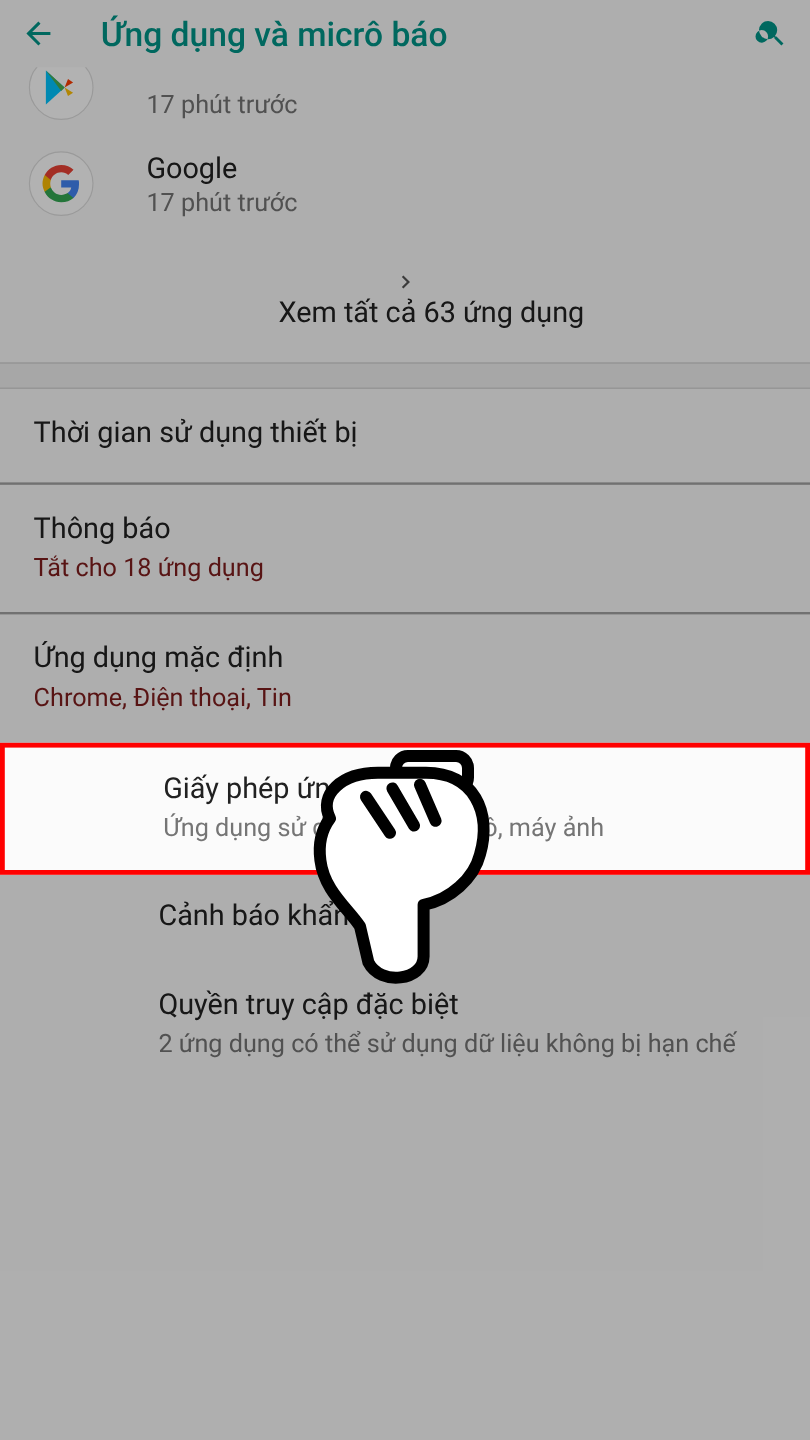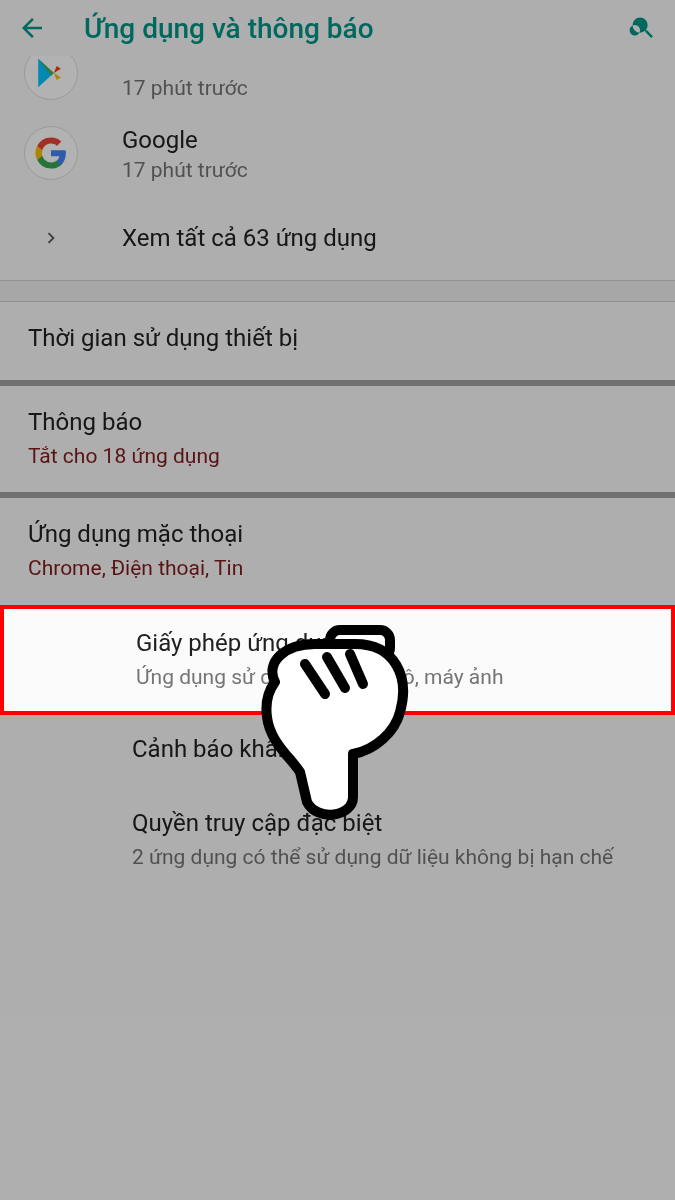--- a/index.html
+++ b/index.html
@@ -11,27 +11,27 @@
   .header { height: 56px; display: flex; align-items: center; padding: 0 8px; background: #fafafa; }
   .header .back { width: 48px; height: 48px; display: flex; align-items: center; justify-content: center; border-radius: 50%; }
   .header .title { flex: 1; padding-left: 28px; color: #009688; font-size: 28px; font-weight: 500; }
   .header .search { width: 48px; height: 48px; display: flex; align-items: center; justify-content: center; }
   .app-row { display: flex; align-items: flex-start; padding: 14px 24px; }
   .app-row .icon { width: 54px; height: 54px; border-radius: 50%; background: #fff; border: 1px solid #ddd; display: flex; align-items: center; justify-content: center; flex-shrink: 0; }
   .app-row .text { padding-left: 44px; }
   .app-row .name { font-size: 24px; color: #212121; margin-bottom: 4px; }
   .app-row .sub  { font-size: 21px; color: #757575; }
 
-  .see-all { display: flex; align-items: center; padding: 28px 24px; }
+  .see-all { display: flex; align-items: center; padding: 28px 24px; flex-direction: column; }
   .see-all .chev { width: 54px; display: flex; justify-content: center; }
   .see-all .lbl  { padding-left: 44px; font-size: 24px; color: #212121; }
 
   .sep-thick { height: 22px; border-top: 1px solid #d0d0d0; border-bottom: 1px solid #d0d0d0; background: #f0f0f0; }
 
-  .setting-row { padding: 22px 28px; border-bottom: 6px solid #a3a3a3; }
+  .setting-row { padding: 22px 28px; border-bottom: 2px solid #a3a3a3; }
   .setting-row.noline { border-bottom: none; }
   .setting-row .title { font-size: 24px; color: #212121; margin-bottom: 6px; }
   .setting-row .sub   { font-size: 21px; color: #7f1d1d; line-height: 1.35; }
 
   .adv-row { padding: 20px 28px 20px 132px; }
   .adv-row .title { font-size: 24px; color: #212121; margin-bottom: 6px; }
   .adv-row .sub   { font-size: 21px; color: #757575; line-height: 1.35; }
 
   
   .highlight-wrap { position: relative; z-index: 60; }
@@ -51,21 +51,21 @@
 <body>
 
 <div class="screen">
 
   <div class="header">
     <div class="back">
       <svg width="30" height="30" viewBox="0 0 24 24">
           <path fill="#009688" d="M20 11H7.83l5.59-5.59L12 4l-8 8 8 8 1.41-1.41L7.83 13H20z"></path>
         </svg>
     </div>
-    <div class="title">Ứng dụng và thông báo</div>
+    <div class="title">Ứng dụng và micrô báo</div>
     <div class="search">
       <svg width="28" height="28" viewBox="0 0 24 24">
           <path fill="#009688" d="M15.5 14h-.79l-.28-.27A6.471 6.471 0 0016 9.5 6.5 6.5 0 109.5 16a6.47 6.47 0 004.23-1.57l.27.28v.79l5 4.99L20.49 19l-4.99-5zM9.5 14A4.5 4.5 0 115 9.5 4.5 4.5 0 019.5 14z"></path>
         </svg>
     </div>
   </div>
 
   <div class="first-app">
     <div class="icon">
       <svg width="34" height="34" viewBox="0 0 24 24">
@@ -109,21 +109,21 @@
   <div class="setting-row">
     <div class="title">Thời gian sử dụng thiết bị</div>
   </div>
 
   <div class="setting-row">
     <div class="title">Thông báo</div>
     <div class="sub">Tắt cho 18 ứng dụng</div>
   </div>
 
   <div class="setting-row noline">
-    <div class="title">Ứng dụng mặc thoại</div>
+    <div class="title">Ứng dụng mặc định</div>
     <div class="sub">Chrome, Điện thoại, Tin</div>
   </div>
 
   <div class="highlight-wrap">
     <div class="highlight-box">
       <div class="adv-row">
         <div class="title">Giấy phép ứng dụng</div>
         <div class="sub">Ứng dụng sử dụng vị trí, micrô, máy ảnh</div>
       </div>
     </div>

